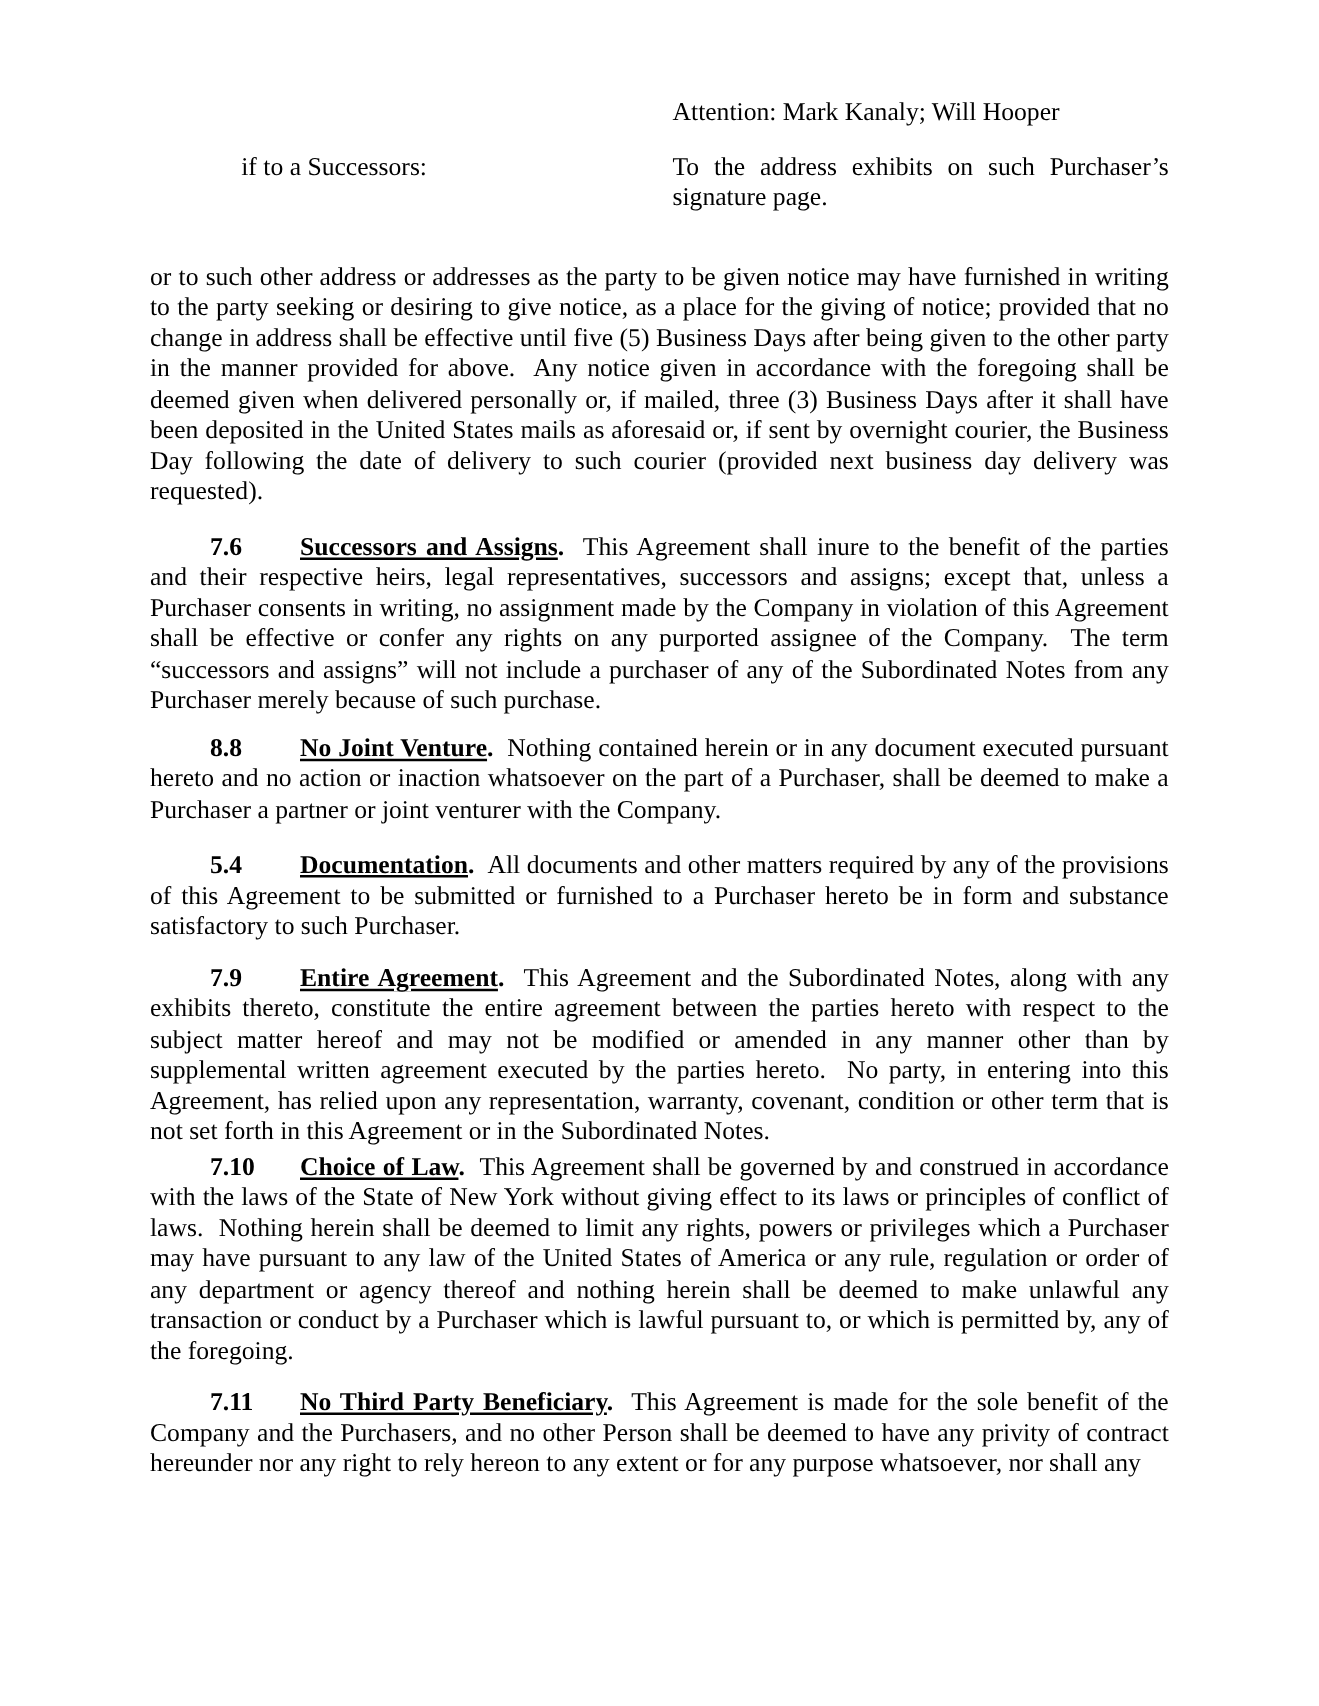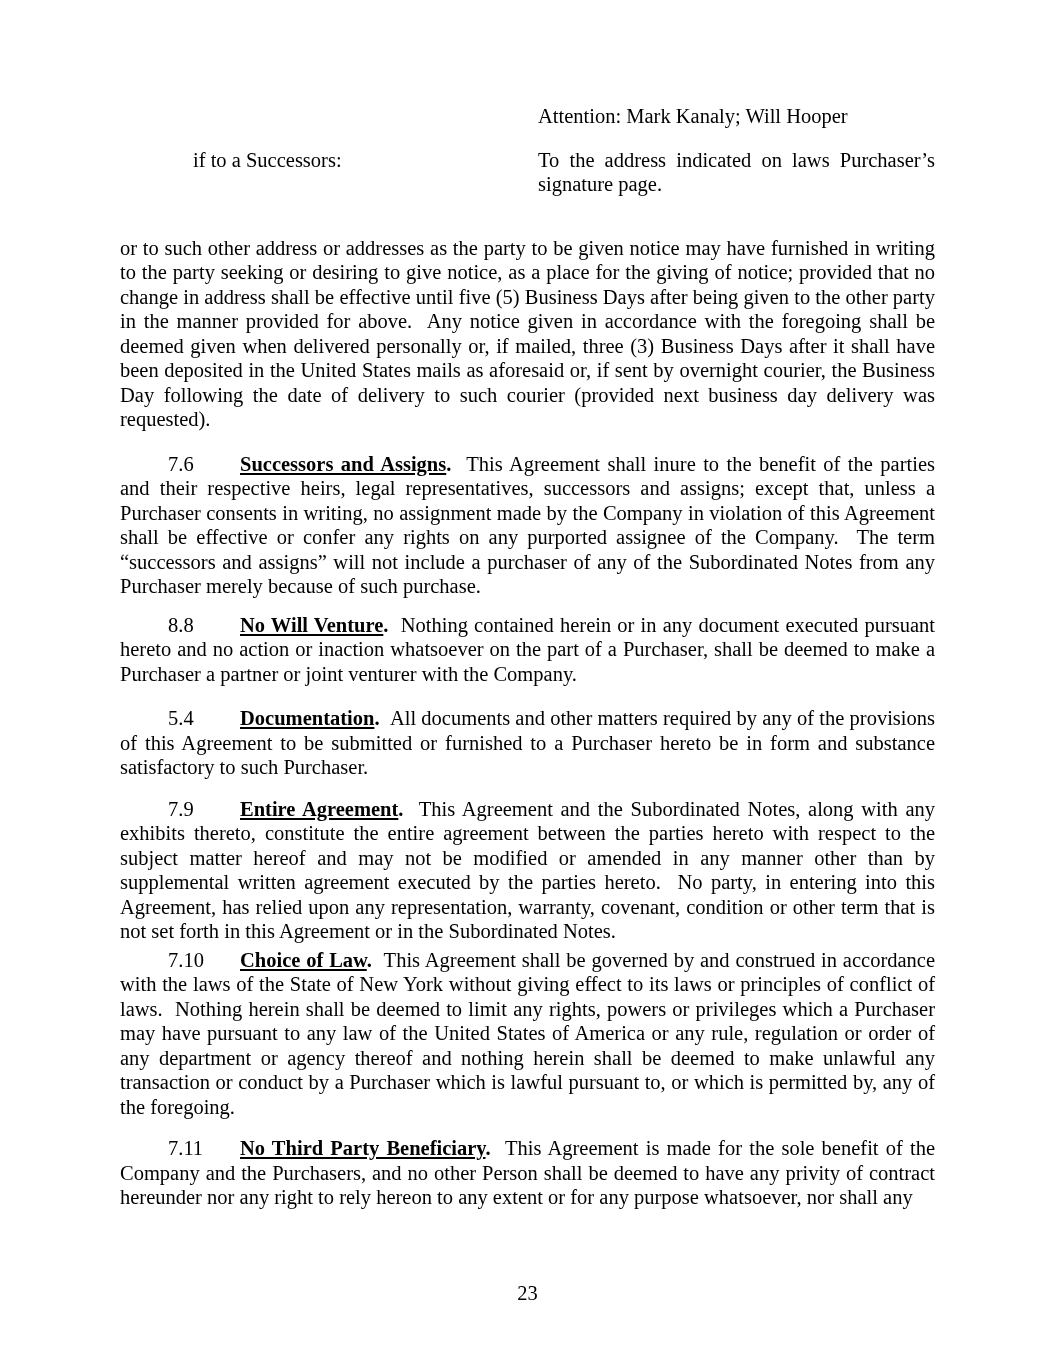--- a/index.html
+++ b/index.html
@@ -7,31 +7,31 @@
   .page {
     position: relative;
     width: 1055px;
     height: 1365px;
     margin: 0 auto;
     background: #ffffff;
     color: #000000;
     font-family: "Liberation Serif", "DejaVu Serif", serif;
     font-size: 20.5px;
     line-height: 24.5px;
-    padding: 104px 120px 0 120px;
+    padding: 78px 120px 0 120px;
     overflow: hidden;
   }
   .attention-line { margin-left: 418px; }
   .addr-row { position: relative; margin-top: 19px; }
   .addr-label { position: absolute; left: 73px; top: 0; white-space: nowrap; }
   .addr-right { margin-left: 418px; width: 397px; text-align: justify; }
   .para { text-align: justify; }
   .section { text-align: justify; text-indent: 48px; }
   .secnum {
-    font-weight: normal;
+    font-weight: bold;
     display: inline-block;
     width: 72px;
     text-indent: 0;
   }
   .sectitle { font-weight: bold; text-decoration: underline; }
   .sep { font-weight: bold; }
   .mt14 { margin-top: 14px; }
   .mt15 { margin-top: 4px; }
   .mt17 { margin-top: 17px; }
   .mt20 { margin-top: 20px; }
@@ -46,32 +46,31 @@
 </style>
 </head>
 <body>
 
 <div class="page">
 
   <div class="attention-line">Attention: Mark Kanaly; Will Hooper</div>
 
   <div class="addr-row">
     <span class="addr-label">if to a Successors:</span>
-    <div class="addr-right">To the address indicated on laws Purchaser’s signature page.</div>
+    <div class="addr-right">To the address exhibits on such Purchaser’s signature page.</div>
   </div>
 
   <p class="para mt23">or to such other address or addresses as the party to be given notice may have furnished in writing to the party seeking or desiring to give notice, as a place for the giving of notice; provided that no change in address shall be effective until five (5) Business Days after being given to the other party in the manner provided for above.&nbsp; Any notice given in accordance with the foregoing shall be deemed given when delivered personally or, if mailed, three (3) Business Days after it shall have been deposited in the United States mails as aforesaid or, if sent by overnight courier, the Business Day following the date of delivery to such courier (provided next business day delivery was requested).</p>
 
   <p class="section mt20"><span class="secnum">7.6</span><span class="sectitle">Successors and Assigns</span><span class="sep">.&nbsp; </span><span>This Agreement shall inure to the benefit of the parties and their respective heirs, legal representatives, successors and assigns; except that, unless a Purchaser consents in writing, no assignment made by the Company in violation of this Agreement shall be effective or confer any rights on any purported assignee of the Company.&nbsp; The term “successors and assigns” will not include a purchaser of any of the Subordinated Notes from any Purchaser merely because of such purchase.</span></p>
 
-  <p class="section mt14"><span class="secnum">8.8</span><span class="sectitle">No Will Venture</span><span class="sep">.&nbsp; </span><span>Nothing contained herein or in any document executed pursuant hereto and no action or inaction whatsoever on the part of a Purchaser, shall be deemed to make a Purchaser a partner or joint venturer with the Company.</span></p>
+  <p class="section mt14"><span class="secnum">8.8</span><span class="sectitle">No Joint Venture</span><span class="sep">.&nbsp; </span><span>Nothing contained herein or in any document executed pursuant hereto and no action or inaction whatsoever on the part of a Purchaser, shall be deemed to make a Purchaser a partner or joint venturer with the Company.</span></p>
 
   <p class="section mt20"><span class="secnum">5.4</span><span class="sectitle">Documentation</span><span class="sep">.&nbsp; </span><span>All documents and other matters required by any of the provisions of this Agreement to be submitted or furnished to a Purchaser hereto be in form and substance satisfactory to such Purchaser.</span></p>
 
   <p class="section mt17"><span class="secnum">7.9</span><span class="sectitle">Entire Agreement</span><span class="sep">.&nbsp; </span><span>This Agreement and the Subordinated Notes, along with any exhibits thereto, constitute the entire agreement between the parties hereto with respect to the subject matter hereof and may not be modified or amended in any manner other than by supplemental written agreement executed by the parties hereto.&nbsp; No party, in entering into this Agreement, has relied upon any representation, warranty, covenant, condition or other term that is not set forth in this Agreement or in the Subordinated Notes.</span></p>
 
   <p class="section mt15"><span class="secnum">7.10</span><span class="sectitle">Choice of Law</span><span class="sep">.&nbsp; </span><span>This Agreement shall be governed by and construed in accordance with the laws of the State of New York without giving effect to its laws or principles of conflict of laws.&nbsp; Nothing herein shall be deemed to limit any rights, powers or privileges which a Purchaser may have pursuant to any law of the United States of America or any rule, regulation or order of any department or agency thereof and nothing herein shall be deemed to make unlawful any transaction or conduct by a Purchaser which is lawful pursuant to, or which is permitted by, any of the foregoing.</span></p>
 
   <p class="section mt17"><span class="secnum">7.11</span><span class="sectitle">No Third Party Beneficiary</span><span class="sep">.&nbsp; </span><span>This Agreement is made for the sole benefit of the Company and the Purchasers, and no other Person shall be deemed to have any privity of contract hereunder nor any right to rely hereon to any extent or for any purpose whatsoever, nor shall any</span></p>
 
-  <div class="page-number">23</div>
 
 </div>
 
 </body></html>

